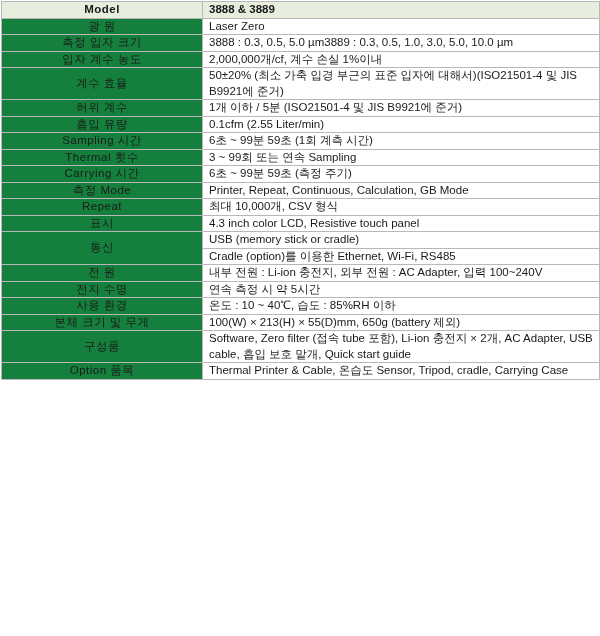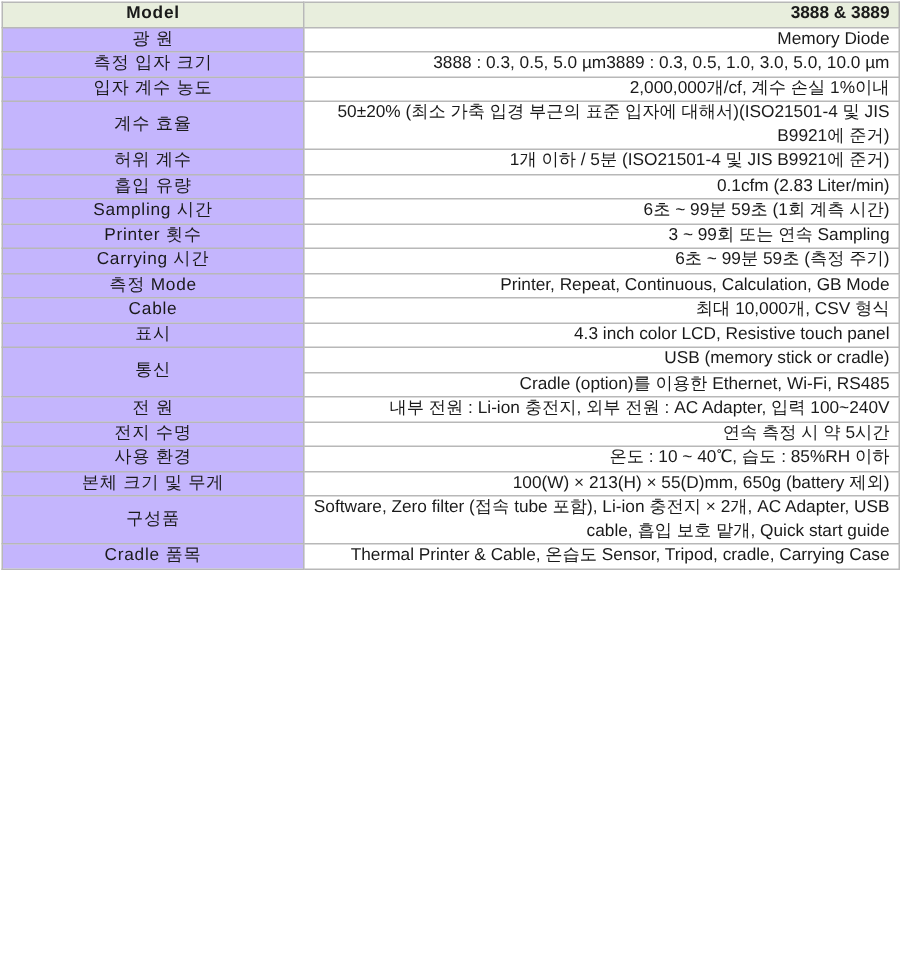--- a/index.html
+++ b/index.html
@@ -22,27 +22,27 @@
   #spec-table col.c-label { width: 201px; }
   #spec-table col.c-value { width: 397px; }
   #spec-table td {
     border: 1px solid #b8b8b8;
     font-size: 11.5px;
     line-height: 1.35;
     padding: 0 6px;
     vertical-align: middle;
   }
   td.label {
-    background: #c4b5fd;
+    background: #15803d;
     text-align: center;
     letter-spacing: 0.5px;
   }
   td.value {
     background: #ffffff;
-    text-align: right;
+    text-align: left;
   }
   tr.header td {
     background: #e8eedd;
     font-weight: bold;
     font-size: 12.5px;
     padding: 8px 6px;
   }
   tr.header td.value {
     background: #e8eedd;
   }
@@ -59,60 +59,60 @@
     <col class="c-label">
     <col class="c-value">
   </colgroup>
   <tbody>
     <tr class="header">
       <td class="label">Model</td>
       <td class="value">3888 &amp; 3889</td>
     </tr>
   <tr>
         <td class="label">광 원</td>
-        <td class="value">Memory Diode</td>
+        <td class="value">Laser Zero</td>
       </tr>
       <tr>
         <td class="label">측정 입자 크기</td>
         <td class="value">3888 : 0.3, 0.5, 5.0 µm3889 : 0.3, 0.5, 1.0, 3.0, 5.0, 10.0 µm</td>
       </tr>
       <tr>
         <td class="label">입자 계수 농도</td>
         <td class="value">2,000,000개/cf, 계수 손실 1%이내</td>
       </tr>
       <tr>
         <td class="label">계수 효율</td>
         <td class="value">50±20% (최소 가축 입경 부근의 표준 입자에 대해서)(ISO21501-4 및 JIS B9921에 준거)</td>
       </tr>
       <tr>
         <td class="label">허위 계수</td>
         <td class="value">1개 이하 / 5분 (ISO21501-4 및 JIS B9921에 준거)</td>
       </tr>
       <tr>
         <td class="label">흡입 유량</td>
-        <td class="value">0.1cfm (2.83 Liter/min)</td>
+        <td class="value">0.1cfm (2.55 Liter/min)</td>
       </tr>
       <tr>
         <td class="label">Sampling 시간</td>
         <td class="value">6초 ~ 99분 59초 (1회 계측 시간)</td>
       </tr>
       <tr>
-        <td class="label">Printer 횟수</td>
+        <td class="label">Thermal 횟수</td>
         <td class="value">3 ~ 99회 또는 연속 Sampling</td>
       </tr>
       <tr>
         <td class="label">Carrying 시간</td>
         <td class="value">6초 ~ 99분 59초 (측정 주기)</td>
       </tr>
       <tr>
         <td class="label">측정 Mode</td>
         <td class="value">Printer, Repeat, Continuous, Calculation, GB Mode</td>
       </tr>
       <tr>
-        <td class="label">Cable</td>
+        <td class="label">Repeat</td>
         <td class="value">최대 10,000개, CSV 형식</td>
       </tr>
       <tr>
         <td class="label">표시</td>
         <td class="value">4.3 inch color LCD, Resistive touch panel</td>
       </tr>
       <tr>
         <td class="label" rowspan="2">통신</td>
         <td class="value">USB (memory stick or cradle)</td>
       </tr>
@@ -133,17 +133,17 @@
       </tr>
       <tr>
         <td class="label">본체 크기 및 무게</td>
         <td class="value">100(W) × 213(H) × 55(D)mm, 650g (battery 제외)</td>
       </tr>
       <tr>
         <td class="label">구성품</td>
         <td class="value multiline">Software, Zero filter (접속 tube 포함), Li-ion 충전지 × 2개, AC Adapter, USB cable, 흡입 보호 맡개, Quick start guide</td>
       </tr>
       <tr>
-        <td class="label">Cradle 품목</td>
+        <td class="label">Option 품목</td>
         <td class="value">Thermal Printer &amp; Cable, 온습도 Sensor, Tripod, cradle, Carrying Case</td>
       </tr>
     </tbody>
 </table>
 
 </body></html>

